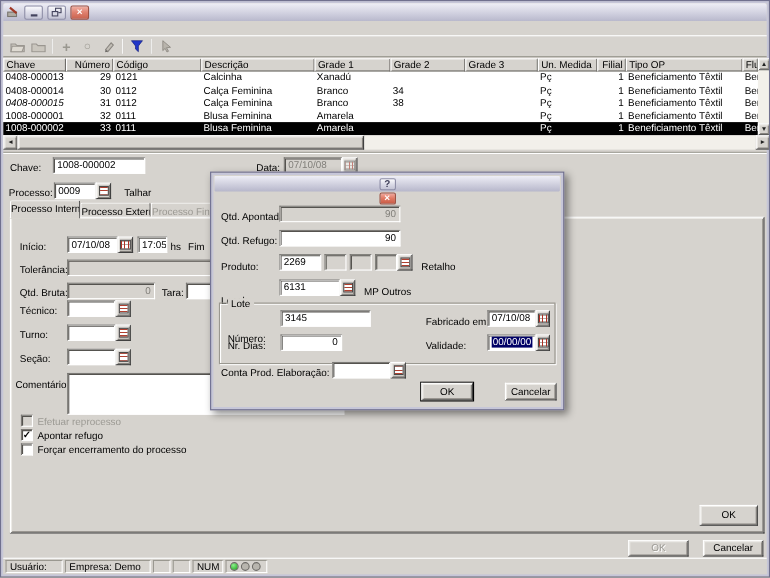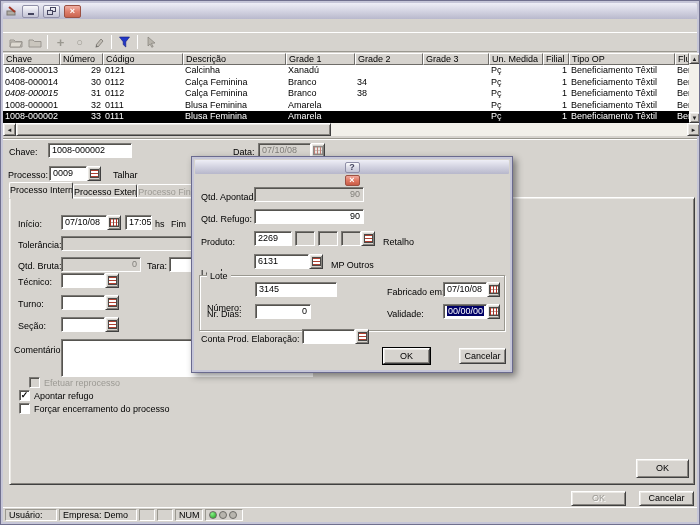--- a/index.html
+++ b/index.html
@@ -29,21 +29,21 @@
      border-top:1px solid #fff; border-bottom:1px solid #9a9890;
      display:flex; align-items:center; padding:0 3px; }
   .tbico { width:19px; height:16px; display:flex; align-items:center; justify-content:center;
      color:#9a9890; font-size:12px; line-height:1; }
   .tbsep { width:1px; height:14px; background:#9a9890; border-right:1px solid #fff; margin:0 3px; }
   
   #grid { position:absolute; left:2px; top:52px; width:686px; height:70px; background:#fff; }
   #grid-header { display:flex; height:12px; background:#d6d3ce; }
   .hcell { border:1px solid; border-color:#fff #6e6c68 #6e6c68 #fff; background:#d6d3ce;
      padding:0 2px; line-height:10px; white-space:nowrap; overflow:hidden; }
-  .hcell.r { }
+  .hcell.r { text-align:right; }
   .grow { display:flex; height:11.6px; background:#fff; }
   .grow.selected { background:#000; color:#fff; }
   .bcell { padding:0 2px; line-height:11.6px; white-space:nowrap; overflow:hidden; }
   .bcell.r { text-align:right; }
   
   .sb-btn { position:absolute; background:#d6d3ce; border:1px solid; border-color:#fff #404040 #404040 #fff;
      box-shadow: inset 1px 1px 0 #eceae6, inset -1px -1px 0 #86837e;
      display:flex; align-items:center; justify-content:center; font-size:6px; color:#222; line-height:1; }
   .sb-track { position:absolute; background:#f2f0ea; }
   .sb-thumb { position:absolute; background:#d6d3ce; border:1px solid; border-color:#fff #404040 #404040 #fff;
@@ -311,21 +311,21 @@
 
   <span class="lbl" style="left:17px;top:320px;z-index:2;">Seção:</span>
   <div class="fld" style="left:60px;top:316px;width:44px;height:15px;z-index:2;"></div>
   <div class="btn mini" style="left:104px;top:316px;width:14px;height:15px;z-index:2;">
       <span class="lk-ico"></span>
     </div>
 
   <span class="lbl" style="left:13px;top:344px;z-index:2;">Comentário:</span>
   <div class="fld" style="left:60px;top:338px;width:252px;height:38px;z-index:2;"></div>
 
-  <div class="cb dis" id="cb0" style="left:28px;top:376px;z-index:2;">
+  <div class="cb dis" id="cb0" style="left:18px;top:376px;z-index:2;">
     <span class="cb-box"></span>
     <span class="cb-lbl">Efetuar reprocesso</span>
   </div>
   <div class="cb" id="cb1" style="left:18px;top:389px;z-index:2;">
     <span class="cb-box">✓</span>
     <span class="cb-lbl">Apontar refugo</span>
   </div>
   <div class="cb" id="cb2" style="left:18px;top:402px;z-index:2;">
     <span class="cb-box"></span>
     <span class="cb-lbl">Forçar encerramento do processo</span>

